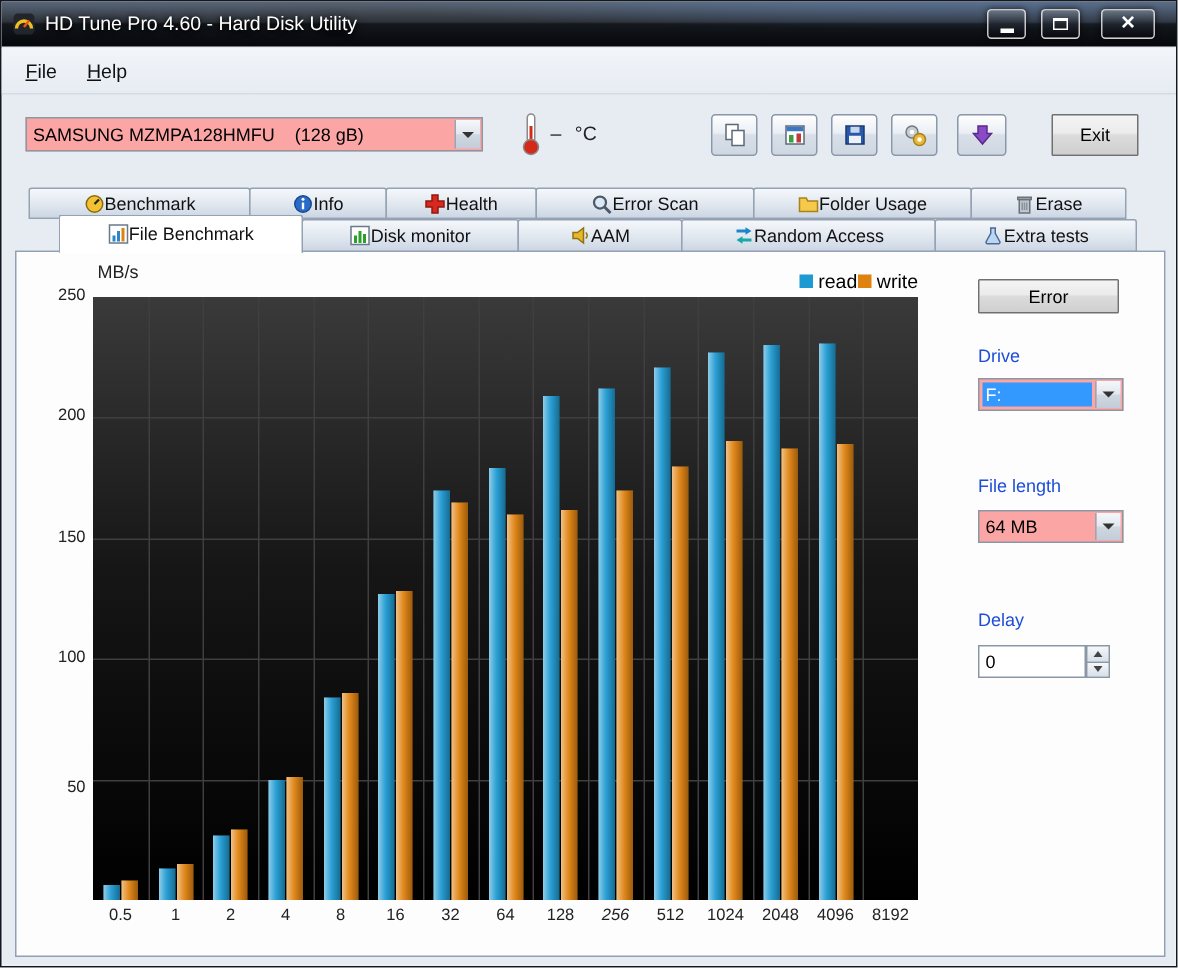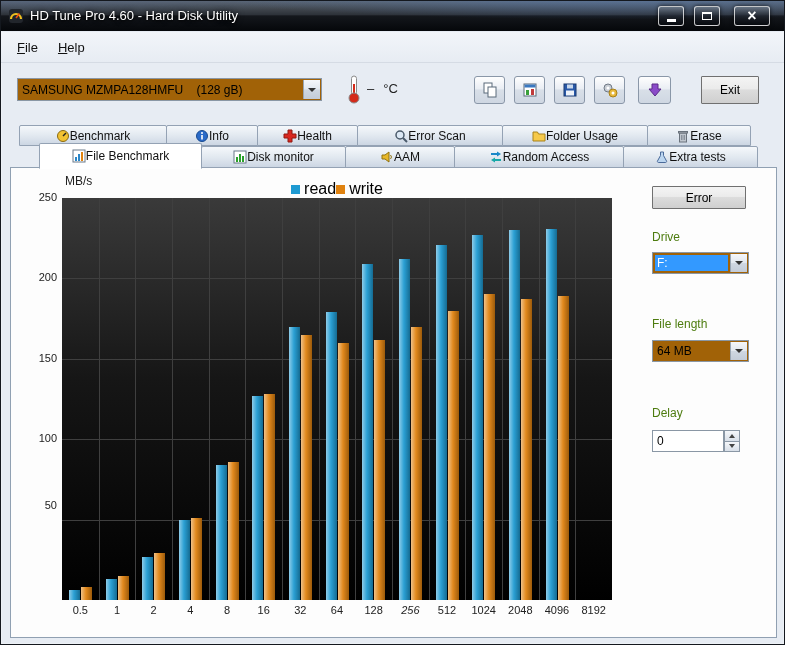--- a/index.html
+++ b/index.html
@@ -30,21 +30,21 @@
   .glyph-close { font-size:16px; font-weight:bold; line-height:16px; }
 
   
   .menubar { position:absolute; top:31px; left:0; right:0; height:31px;
     background:linear-gradient(#f2f5f9,#e7ecf3); border-bottom:1px solid #d5dbe4;
     display:flex; align-items:center; padding-left:6px; }
   .menu-item { padding:5px 10px; font-size:13px; color:#111; }
   .mkey { text-decoration:underline; }
 
   
-  .combo { background:#a16207; border:1px solid #8a97a5; font-size:12px; color:#000; position:absolute;padding-left:45px; }
+  .combo { background:#fca5a5; border:1px solid #8a97a5; font-size:12px; color:#000; position:absolute;padding-left:45px; }
   .combo .combo-text { position:absolute; left:4px; top:0; bottom:0; right:20px;
       display:flex; align-items:center; overflow:hidden; white-space:pre; }
   .combo .arrow-btn { position:absolute; right:1px; top:1px; bottom:1px; width:17px;
       background:linear-gradient(#f5f7fa,#e2e8ef 48%,#cfd7e1 52%,#c3ccd8);
       border-left:1px solid #9aa6b3; display:flex; align-items:center; justify-content:center; }
   .tri-down { width:0; height:0; border-left:4px solid transparent; border-right:4px solid transparent;
       border-top:4px solid #333; }
   .drive-combo { left:16px; top:77px; width:305px; height:23px; }
   .thermo { position:absolute; left:344px; top:73px; }
   .temp-text { position:absolute; left:366px; top:76px; height:22px; display:flex; align-items:center;
@@ -73,41 +73,41 @@
   .tabrow1 .tab:nth-child(5){width:146px} .tabrow1 .tab:nth-child(6){width:104px}
   .tabrow2 .tab:nth-child(1){width:163px} .tabrow2 .tab:nth-child(2){width:145px}
   .tabrow2 .tab:nth-child(3){width:110px} .tabrow2 .tab:nth-child(4){width:170px}
   .tabrow2 .tab:nth-child(5){width:135px}
 
   
   .panel { position:absolute; top:166px; left:9px; width:767px; height:471px;
       background:#fdfdfd; border:1px solid #90a0b2; z-index:2; }
 
   .mbs-label { position:absolute; left:54px; top:6px; font-size:12px; color:#222; }
-  .legend { position:absolute; top:12px; left:51px; width:550px; display:flex; justify-content:center;
-      font-size:16px; color:#000; align-items:center; }
+  .legend { position:absolute; top:12px; left:51px; width:550px; display:flex; justify-content:flex-end;
+      font-size:13px; color:#000; align-items:center; }
   .legend-item { display:flex; align-items:center; gap:4px; }
   .swatch { width:9px; height:9px; display:inline-block; }
 
   .plot { position:absolute; left:51px; top:30px; width:550px; height:402px;
       background:linear-gradient(180deg,#3a3a3a 0%,#161616 45%,#000 100%); overflow:hidden; }
   .gridline-h { position:absolute; left:0; right:0; height:1px; background:#3f3f3f; }
   .gridline-v { position:absolute; top:0; bottom:0; width:1px; background:#3f3f3f; }
   .bar { position:absolute; bottom:0; width:11px; }
   .bar::after { content:""; position:absolute; inset:0;
       background:linear-gradient(90deg,rgba(255,255,255,.5),rgba(255,255,255,.06) 45%,rgba(0,0,0,.3)); }
 
   .y-axis-labels { position:absolute; left:8px; top:30px; width:38px; height:402px; font-size:11px; color:#222; }
   .y-axis-labels div { position:absolute; right:0; }
   .x-axis-labels { position:absolute; left:51px; top:436px; width:550px; height:15px; font-size:11px; color:#222; }
   .x-axis-labels div { position:absolute; text-align:center; }
 
   
   .stop-btn { position:absolute; left:641px; top:18px; width:94px; height:23px; }
-  .side-label { position:absolute; left:641px; font-size:12px; color:#4d7c0f; }
+  .side-label { position:absolute; left:641px; font-size:12px; color:#1d4ed8; }
   .lbl-drive { top:62px; } .lbl-filelen { top:149px; } .lbl-delay { top:238px; }
   .drive-select { left:641px; top:84px; width:97px; height:22px; }
   .drive-select .sel-hl { position:absolute; left:2px; top:2px; bottom:2px; right:20px;
       background:#3399ff; color:#fff; display:flex; align-items:center; padding-left:2px; }
   .filelen-select { left:641px; top:172px; width:97px; height:22px; }
   .delay-input { position:absolute; left:641px; top:262px; width:72px; height:22px;
       border:1px solid #8a97a5; font-size:12px; padding-left:4px;
       font-family:"Liberation Sans","DejaVu Sans",sans-serif; }
   .spinner { position:absolute; left:713px; top:262px; width:16px; height:22px;
       display:flex; flex-direction:column; }
@@ -297,21 +297,21 @@
         <span class="swatch" style="background: rgb(30, 154, 210);"></span>
         <span>read</span>
       </span>
       <span class="legend-item">
         <span class="swatch" style="background: rgb(224, 130, 15);"></span>
         <span>write</span>
       </span>
     </div>
 
     <div class="y-axis-labels">
-        <div style="top: 301px;">50</div>
+        <div style="top: 321px;">50</div>
         <div style="top: 234.2px;">100</div>
         <div style="top: 153.8px;">150</div>
         <div style="top: 73.4px;">200</div>
         <div style="top: -7px;">250</div>
       </div>
     <div class="plot">
         <div class="gridline-h" style="top: 321.6px;"></div>
         <div class="gridline-h" style="top: 241.2px;"></div>
         <div class="gridline-h" style="top: 160.8px;"></div>
         <div class="gridline-h" style="top: 80.4px;"></div>

